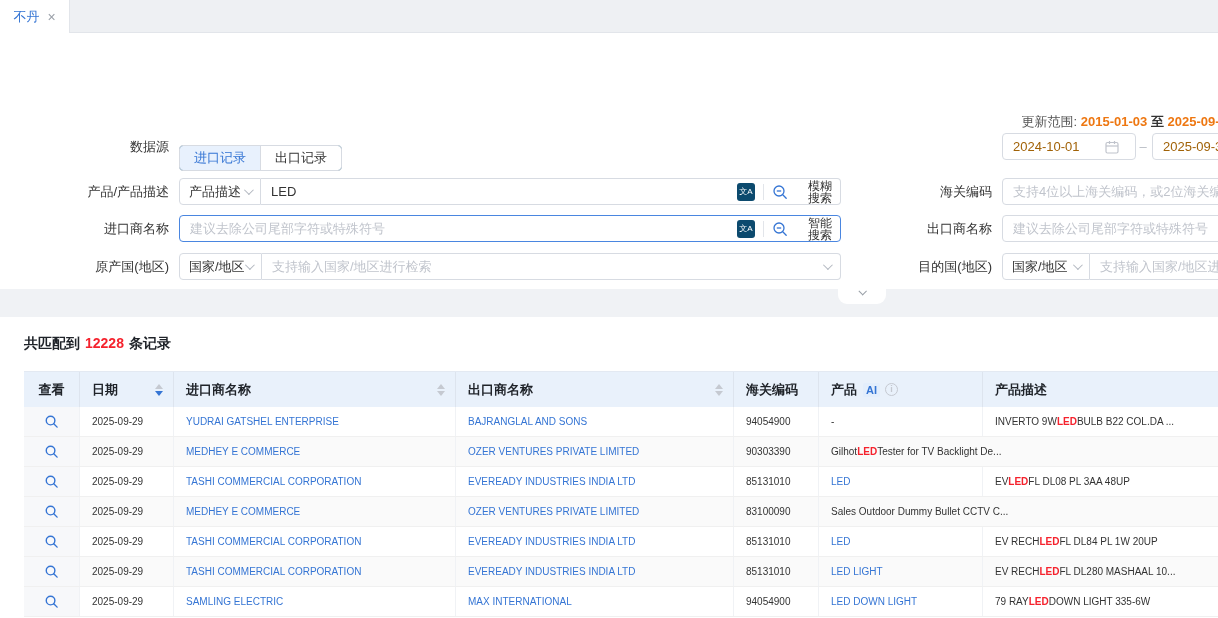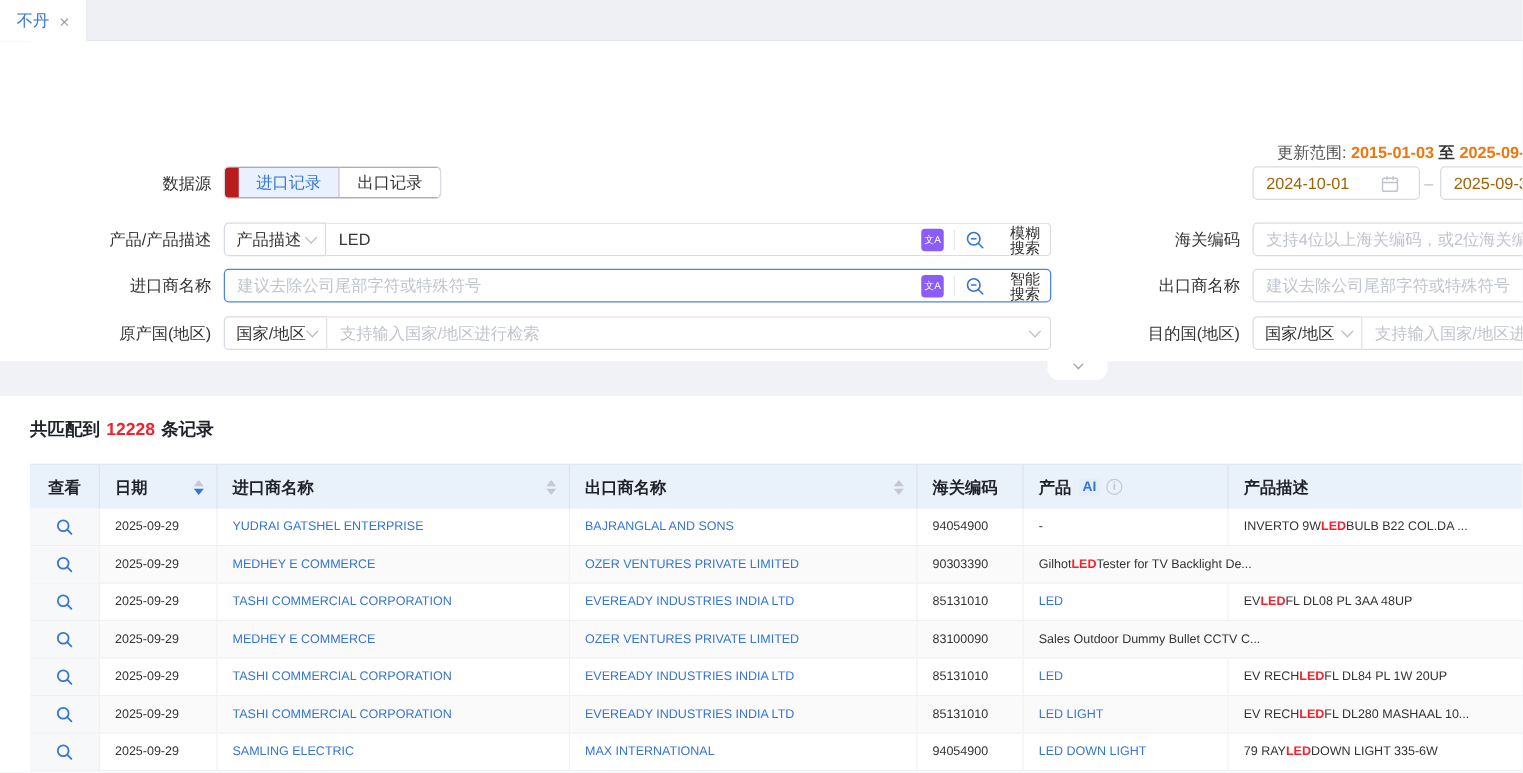--- a/index.html
+++ b/index.html
@@ -19,41 +19,41 @@
   .country-name { color:#2e6cd6; font-size:15px; font-weight:bold; }
   .caret { display:inline-block; width:7px; height:7px; border-right:1.5px solid #b3b8c0; border-bottom:1.5px solid #b3b8c0; transform:rotate(45deg) translateY(-2px); }
   .caret.blue { border-color:#2e6cd6; }
 
   
   .filters { position:absolute; left:0; top:33px; width:100%; height:256px; background:#fff;margin-left:24px; }
   .frow { position:absolute; left:0; height:27px; width:100%; }
   .flabel { position:absolute; left:0; width:145px; text-align:right; font-size:13px; color:#333; line-height:27px; }
   .flabel.right { left:790px; width:178px; }
 
-  .toggle-group { position:absolute; left:155px; top:0; display:flex; height:26px; border:1px solid #d7dbe2; border-radius:4px; overflow:hidden; background:#b91c1c;padding-left:11px; }
+  .toggle-group { position:absolute; left:155px; top:12px; display:flex; height:26px; border:1px solid #d7dbe2; border-radius:4px; overflow:hidden; background:#0c4a6e; }
   .toggle { padding:0 14px; font-size:13px; line-height:24px; color:#333; cursor:pointer; background:#fff; }
   .toggle.active { background:#e8f1fd; color:#3575d4; }
   .toggle + .toggle { border-left:1px solid #d7dbe2; }
 
   .update-range { position:absolute; right:8px; top:80px; font-size:13px; color:#555; }
   .update-range b { color:#ee7711; }
   .update-range .zhi { color:#333; font-weight:bold; }
 
   .datebox { position:absolute; top:0; height:27px; border:1px solid #d7dbe2; border-radius:4px; background:#fff; display:flex; align-items:center; padding:0 8px 0 10px; }
   .datebox input { border:none; outline:none; width:88px; font-size:13px; color:#a16207; font-family:Liberation Sans, sans-serif; background:transparent; }
   .date-sep { position:absolute; left:1112px; top:0; width:14px; text-align:center; line-height:27px; color:#b7bcc4; font-size:13px; }
 
   .selbox { position:absolute; top:0; height:27px; border:1px solid #d7dbe2; border-radius:4px 0 0 4px; background:#fff; display:flex; align-items:center; justify-content:space-between; padding:0 9px; font-size:13px; color:#333; cursor:pointer; }
   .inputwrap { position:absolute; top:0; height:27px; border:1px solid #d7dbe2; background:#fff; display:flex; align-items:center; }
   .inputwrap.rnd { border-radius:4px; }
   .inputwrap.rt { border-radius:0 4px 4px 0; border-left:none; }
   .inputwrap.focus { border:1px solid #4a86e0; border-radius:4px; }
   .inputwrap input { flex:1; border:none; outline:none; font-size:13px; color:#333; padding:0 10px; font-family:"Liberation Sans",sans-serif; background:transparent; min-width:0; }
   .inputwrap input::placeholder { color:#c0c4cc; }
-  .trans-ico { width:18px; height:18px; border-radius:3px; background:#8b5cf6; color:#fff; font-size:8px; line-height:18px; text-align:center; flex:none; cursor:pointer; letter-spacing:0; }
+  .trans-ico { width:18px; height:18px; border-radius:3px; background:#0c4a6e; color:#fff; font-size:8px; line-height:18px; text-align:center; flex:none; cursor:pointer; letter-spacing:0; }
   .vdiv { width:1px; height:16px; background:#e2e5ea; margin:0 8px; flex:none; }
   .fz-btn { display:flex; align-items:center; gap:20px; padding-right:8px; cursor:pointer; flex:none; }
   .fz-txt { font-size:12px; line-height:12px; color:#333; }
   .cal-ico { flex:none; margin-left:4px; }
 
   .cb-row { position:absolute; left:28px; top:258px; display:flex; gap:26px; align-items:center; }
   .cb-item { display:flex; align-items:center; gap:7px; cursor:pointer; }
   .cb-box { width:14px; height:14px; border:1px solid #c6cad2; border-radius:2px; background:#fff; flex:none; }
   .cb-label { font-size:13px; color:#333; white-space:nowrap; }
 

